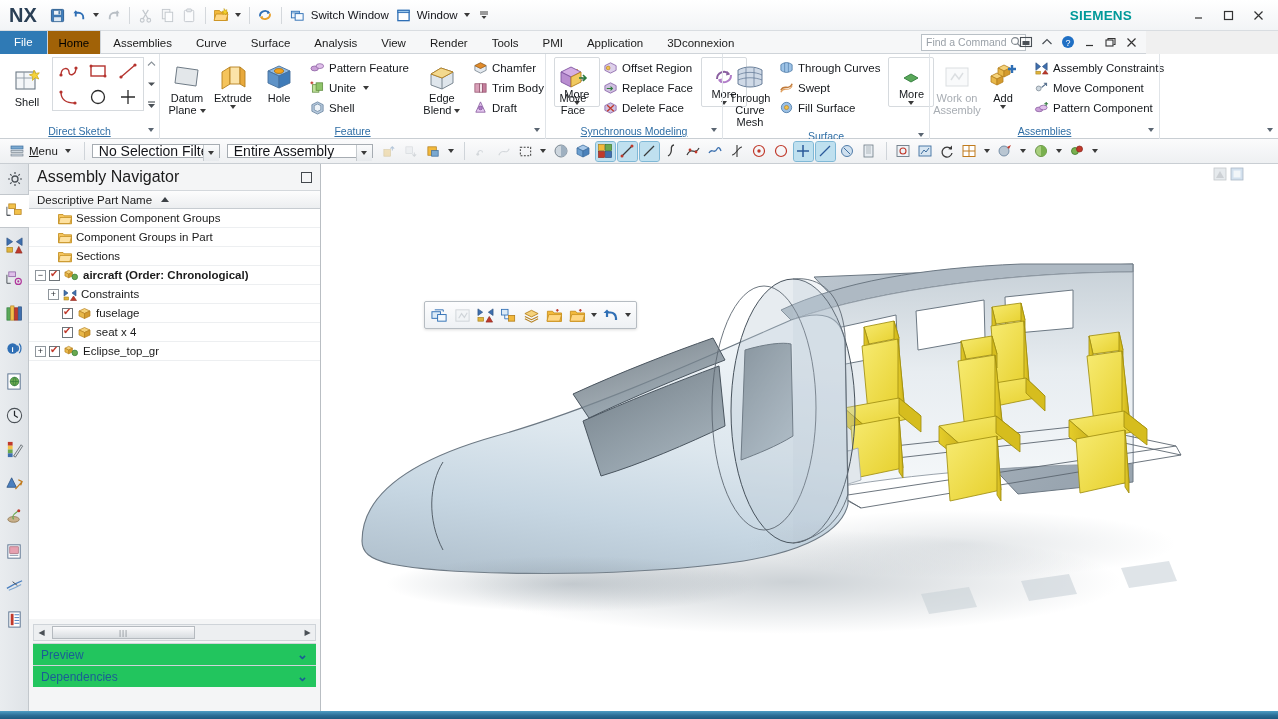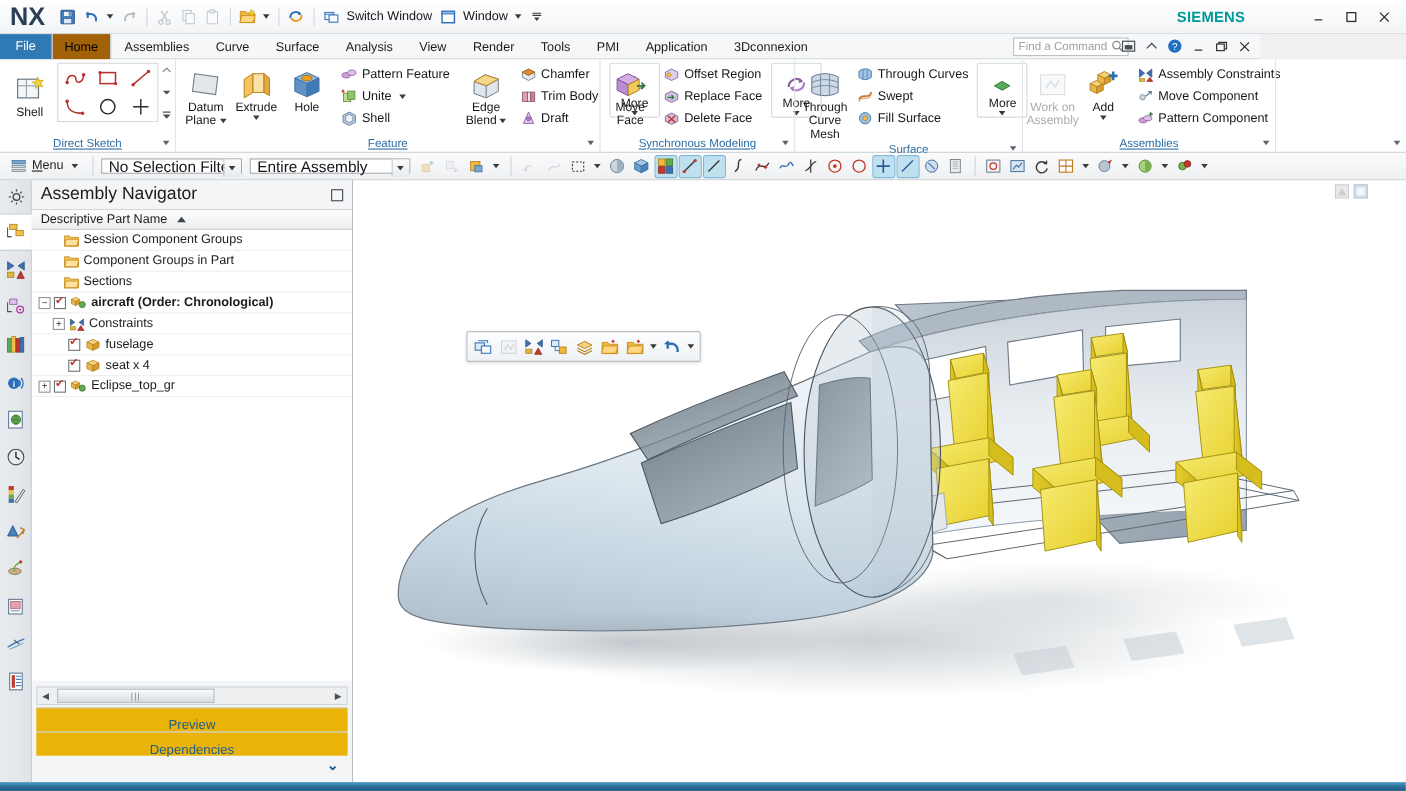--- a/index.html
+++ b/index.html
@@ -13,21 +13,21 @@
   }
 
   
   .titlebar{
     position:absolute; left:0; top:0; width:1278px; height:31px;
     background:linear-gradient(#ffffff,#f2f4f6);
     border-bottom:1px solid #d9dde1;
     display:flex; align-items:center;
   }
   .nx-logo{
-    font-size:23px; font-weight:bold; color:#2a3f55;
+    font-size:20px; font-weight:bold; color:#2a3f55;
     letter-spacing:0px; margin-left:9px; margin-right:10px;
     font-family:"Liberation Sans", sans-serif;
   }
   .qat{ display:flex; align-items:center; gap:1px; }
   .qbtn{
     width:21px; height:21px; display:flex; align-items:center; justify-content:center;
     border-radius:2px; cursor:default; position:relative;
   }
   .qsep{ width:1px; height:17px; background:#d4d8dc; margin:0 4px; }
   .qcaret{ width:11px; height:21px; display:flex; align-items:center; justify-content:center; }
@@ -220,21 +220,21 @@
   .hs-arrow{ width:15px; height:15px; display:flex; align-items:center; justify-content:center; font-size:8px; color:#4a5056; }
   .hs-thumb{
     width:143px; height:13px; margin-left:3px;
     background:linear-gradient(#fbfbfc,#d9dde1); border:1px solid #b5babf;
     display:flex; align-items:center; justify-content:center;
     font-size:8px; color:#7d848a; letter-spacing:1px;
   }
   .collapser{
     position:absolute; left:4px; right:4px; height:22px;
     border-top:1px solid #cfd4d9; display:flex; align-items:center;
-    padding:8px 8px; font-size:12px; color:#1b5d95; background:#eab308;flex-direction:column;
+    padding:8px 8px; font-size:12px; color:#1b5d95; background:#22c55e;
   }
   .collapser .chev{ margin-left:auto; font-size:13px; color:#1b5d95; font-weight:bold; }
 
   
   .viewport{
     position:absolute; left:321px; top:164px; right:0; height:547px;
     background:#ffffff; overflow:hidden;
   }
   .vp-corner{
     position:absolute; right:34px; top:3px; display:flex; gap:3px;

